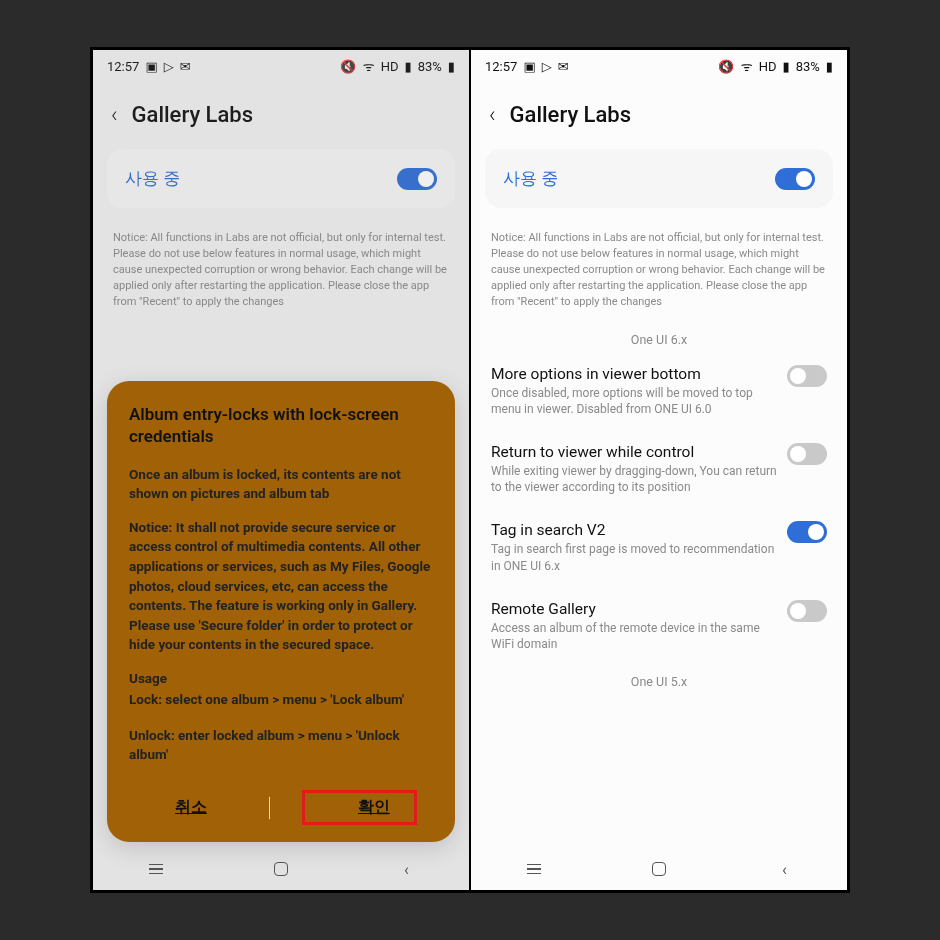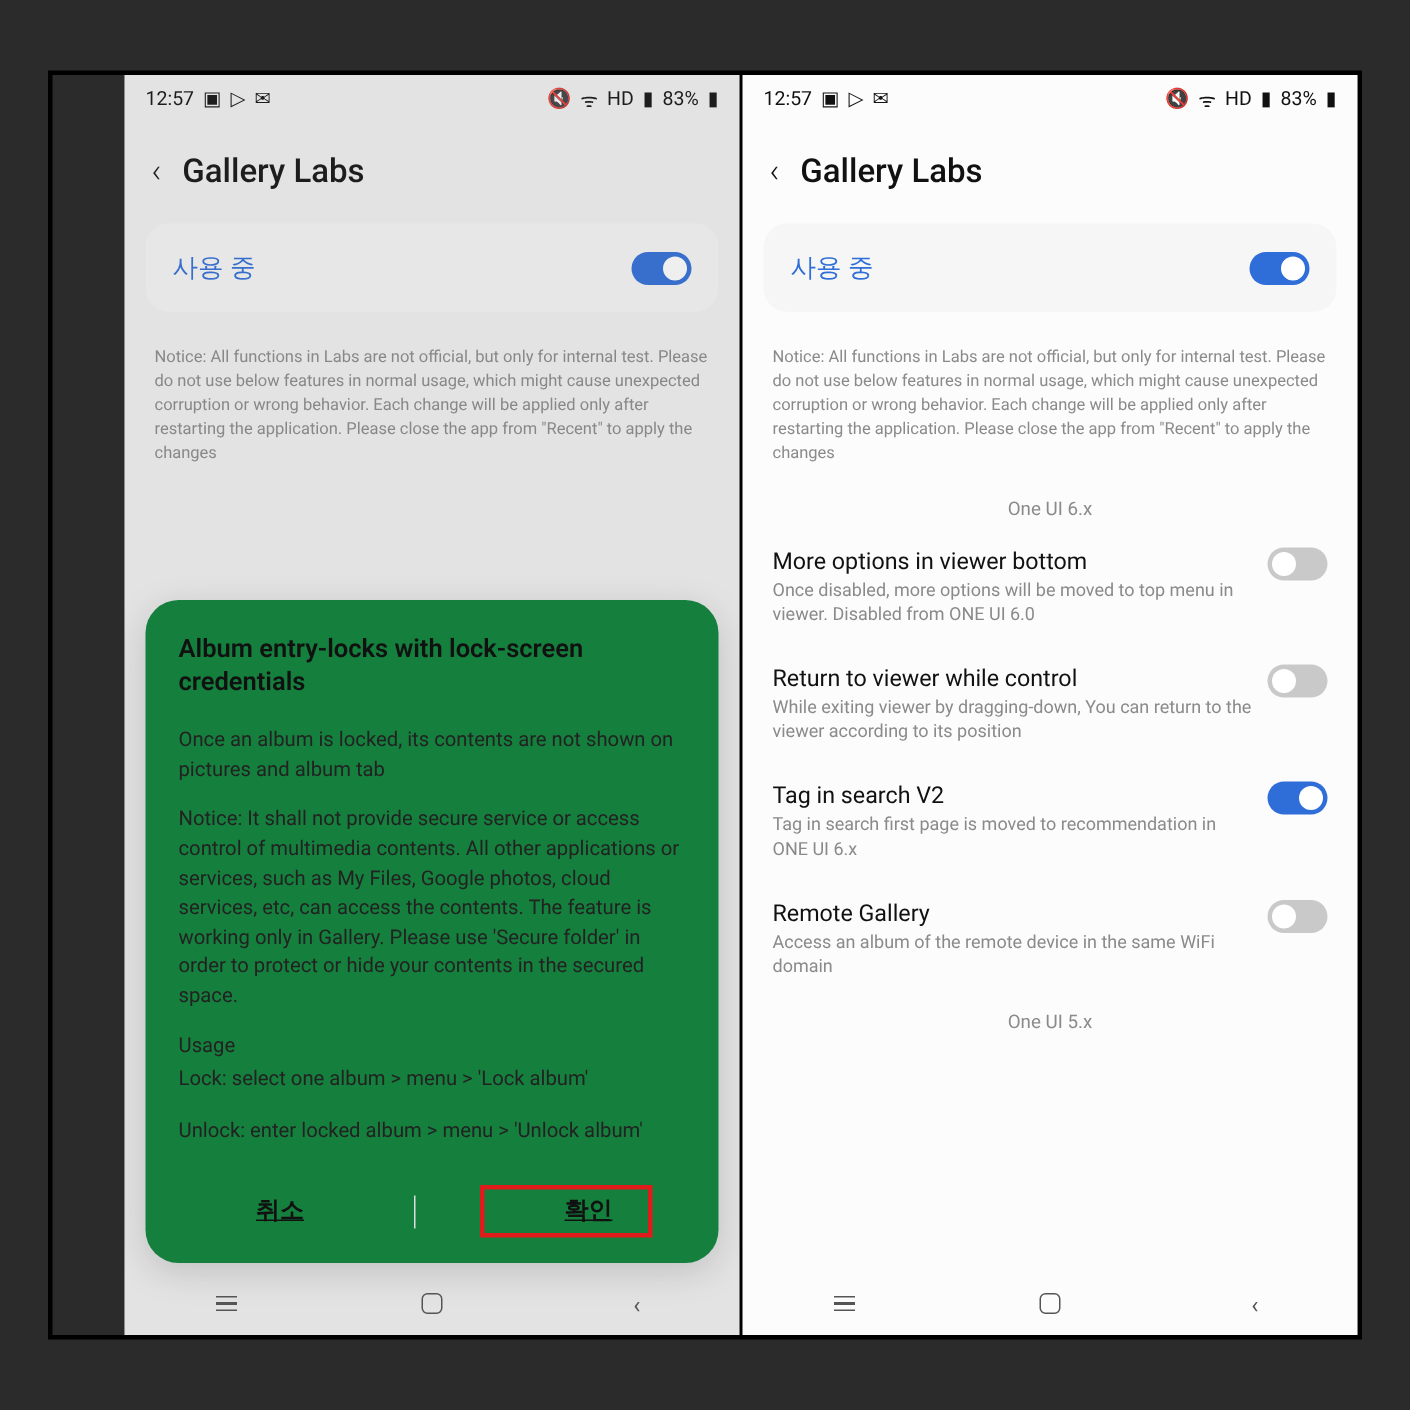--- a/index.html
+++ b/index.html
@@ -6,25 +6,24 @@
   body {
     background: #2b2b2b;
     width: 940px;
     height: 940px;
     display: flex;
     align-items: center;
     justify-content: center;
     font-family: -apple-system, BlinkMacSystemFont, "Segoe UI", Roboto, sans-serif;
   }
   .frame {
-    width: 876px;
+    width: 760px;
     height: 846px;
     display: flex;
     border: 3px solid #000;
-    padding-left: 48px;
   }
   .phone {
     width: 50%;
     height: 100%;
     position: relative;
     overflow: hidden;
   }
   .phone.left { background: #f2f2f2; border-right: 1.5px solid #000; }
   .phone.right { background: #fcfcfc; border-left: 1.5px solid #000; }
   
@@ -140,38 +139,38 @@
     padding-top: 2px;
     padding-bottom: 2px;
   }
   .highlight-box .setting { padding: 8px 10px 8px 10px; }
 
   
   .dialog {
     position: absolute;
     left: 14px; right: 14px;
     bottom: 48px;
-    background: #15803d;
+    background: #a16207;
     border-radius: 22px;
     padding: 22px 22px 10px 22px;
     box-shadow: 0 6px 24px rgba(0,0,0,0.15);
   }
   .dlg-title {
     font-size: 17px;
     font-weight: 600;
     color: #111;
     line-height: 1.3;
     margin-bottom: 18px;
   }
   .dlg-body {
     font-size: 13.5px;
     color: #222;
     line-height: 1.45;
   }
-  .dlg-body p { margin-bottom: 14px; }
+  .dlg-body p { margin-bottom: 14px; font-weight: bold; }
   .dlg-actions {
     display: flex;
     align-items: center;
     justify-content: space-around;
     padding: 10px 0 6px 0;
     position: relative;
   }
   .dlg-divider {
     width: 1px; height: 22px; background: #ddd;
   }

